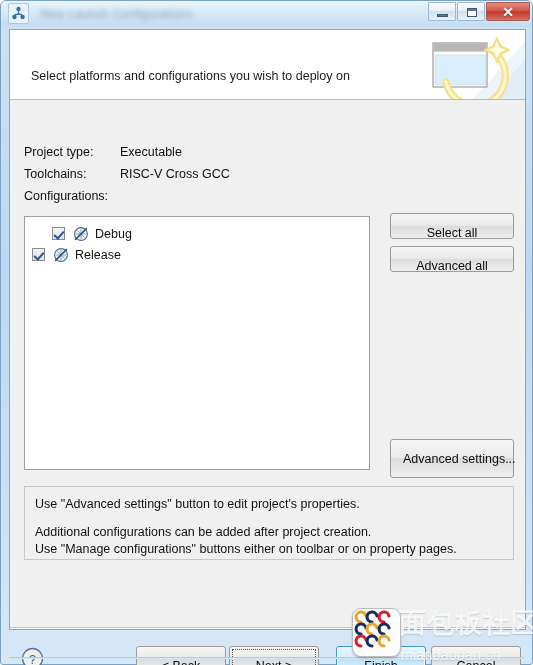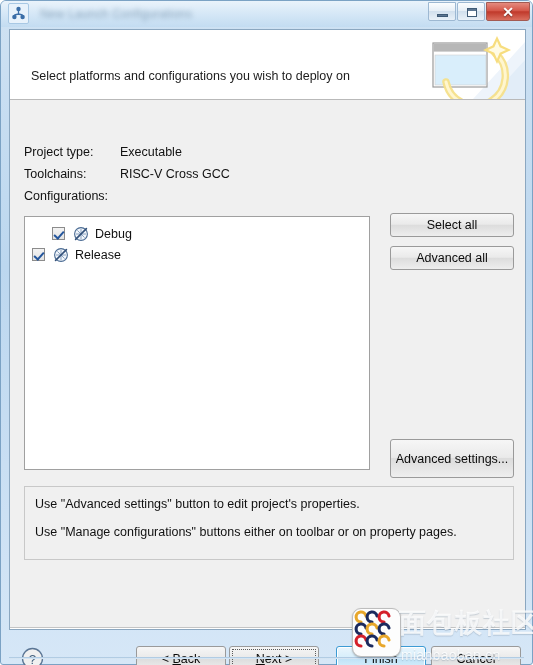--- a/index.html
+++ b/index.html
@@ -228,21 +228,21 @@
   .btn {
     font-family: "Liberation Sans", sans-serif;
     font-size: 12.5px;
     color: #0b0b0b;
     background: linear-gradient(to bottom, #f6f6f6 0%, #eaeaea 47%, #dcdcdc 50%, #eeeeee 100%);
     border: 1px solid #9a9a9a;
     border-radius: 3px;
     box-sizing: border-box;
     text-align: center;
     white-space: nowrap;
-    padding: 4px;
+    padding: 12px;
   }
   .btn-selall   { position: absolute; left: 380px; top: 113px; width: 124px; height: 24px; }
   .btn-deselall { position: absolute; left: 380px; top: 146px; width: 124px; height: 24px; }
   .btn-adv      { position: absolute; left: 380px; top: 339px; width: 124px; height: 39px; }
 
   
   .msgbox {
     position: absolute;
     left: 14px; top: 386px;
     width: 490px;
@@ -425,20 +425,21 @@
         </div>
       </div>
 
       <button class="btn btn-selall">Select all</button>
       <button class="btn btn-deselall">Advanced all</button>
       <button class="btn btn-adv">Advanced settings...</button>
 
       <div class="msgbox">
         <div class="msg-line">Use "Advanced settings" button to edit project's properties.</div>
         <div class="msg-gap"></div>
+        <div class="msg-line">Additional configurations can be added after project creation.</div>
         <div class="msg-line">Use "Manage configurations" buttons either on toolbar or on property pages.</div>
       </div>
 
       <div class="footer-sep"></div>
 
       <div class="footer">
         <span class="help-icon">
           <svg width="23" height="23" viewBox="0 0 23 23">
             <circle cx="11.5" cy="11.5" r="10" fill="#f0f0f0" stroke="#5b7695" stroke-width="1.3"></circle>
             <text x="11.5" y="16.6" text-anchor="middle" font-family="Liberation Sans, sans-serif" font-size="13.5" fill="#46627f">?</text>

